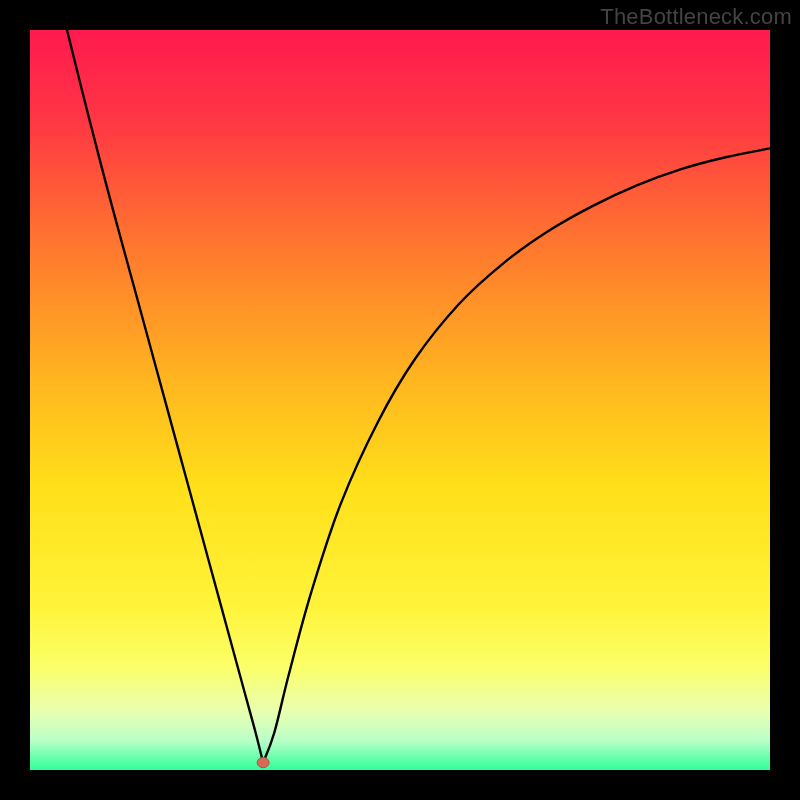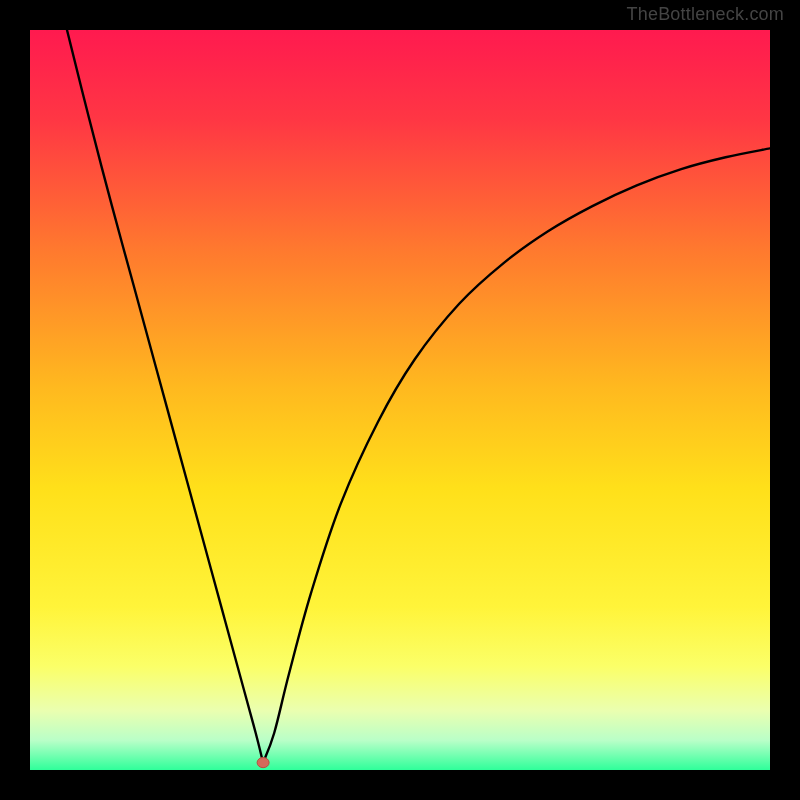--- a/index.html
+++ b/index.html
@@ -22,23 +22,23 @@
   .plot {
     position: absolute;
     left: 0;
     top: 0;
     width: 740px;
     height: 740px;
   }
   .watermark {
     position: absolute;
     top: 4px;
-    right: 16px;
+    right: 8px;
     color: #444;
-    font-size: 18px;
+    font-size: 22px;
     font-weight: 500;
     letter-spacing: 0.2px;
   }
   svg {
     display: block;
   }
 </style>
 </head>
 <body>
 

